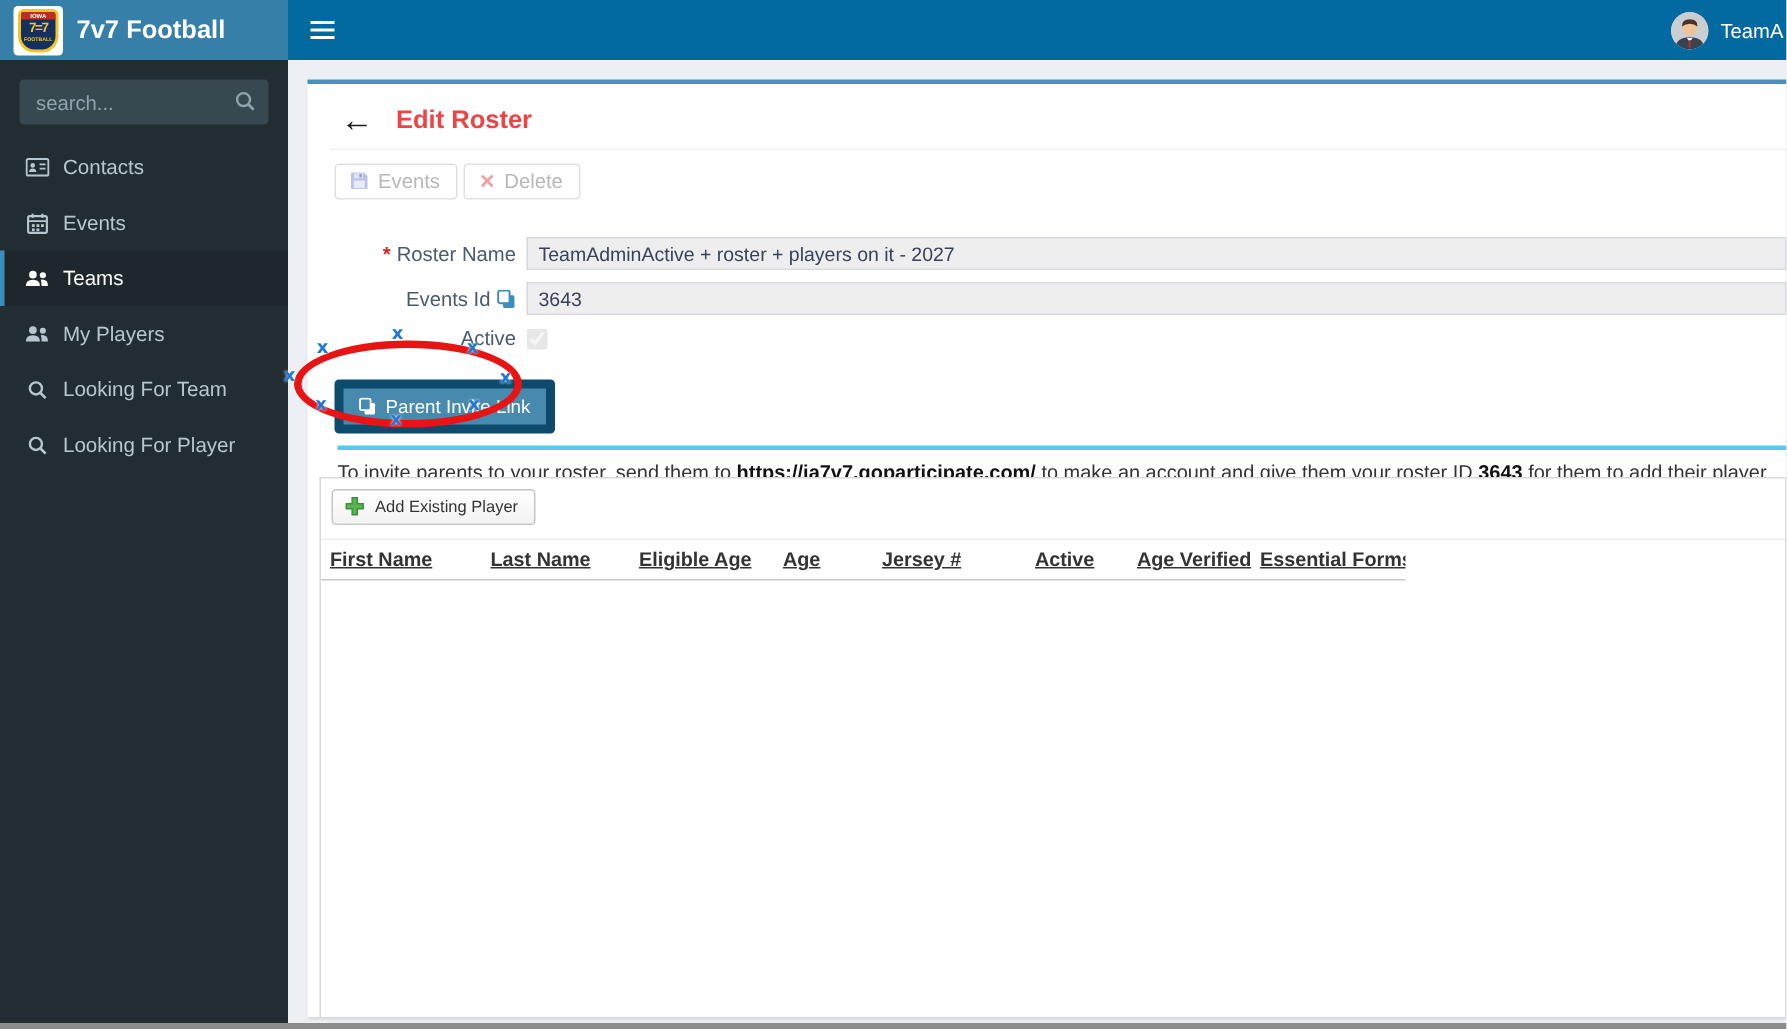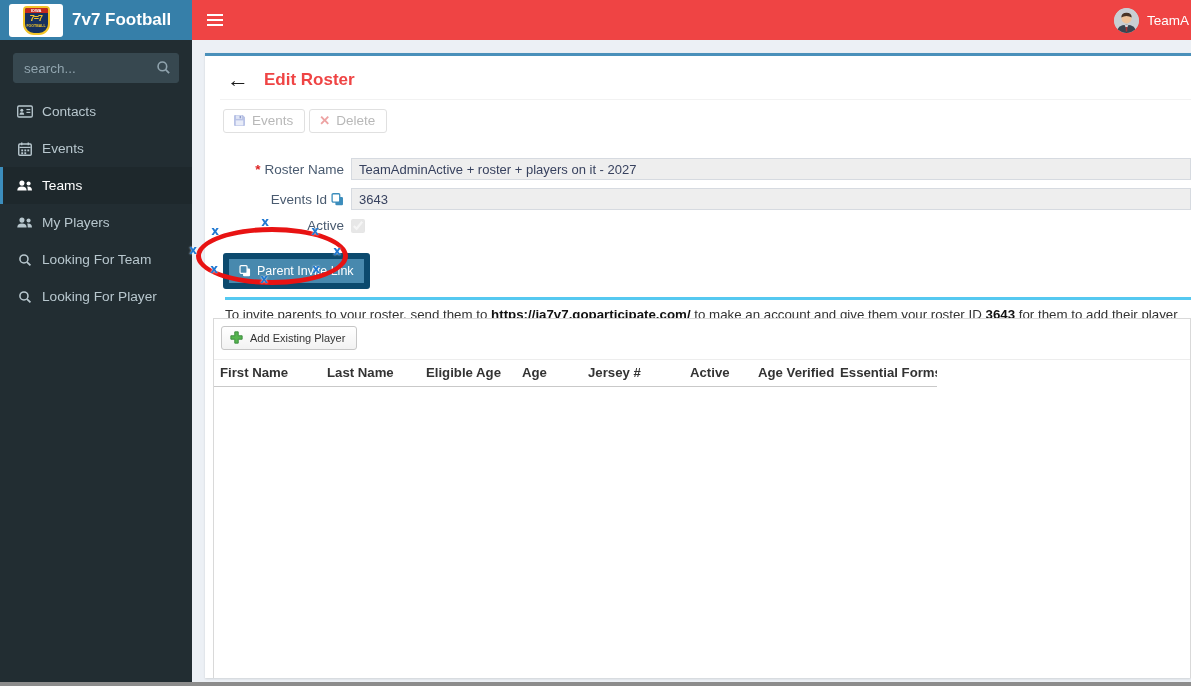--- a/index.html
+++ b/index.html
@@ -6,27 +6,27 @@
   * { box-sizing: border-box; margin: 0; padding: 0; }
   html,body { width:1191px; height:686px; }
   body {
     font-family: "Liberation Sans", "DejaVu Sans", sans-serif;
     font-size: 13.5px; color:#333; background:#ecf0f5;
     position:relative; overflow:hidden;
   }
   
   .topbar { position:absolute; top:0; left:0; width:100%; height:40px; display:flex; z-index:5; }
   .brand { width:192px; height:40px; background:#367fa9; display:flex; align-items:center; gap:9px; padding-left:9px; flex:0 0 192px; }
-  .logo-box { width:54px; height:33px; background:#fff; border-radius:3px; display:flex; align-items:center; justify-content:center; }
+  .logo-box { width:33px; height:33px; background:#fff; border-radius:3px; display:flex; align-items:center; justify-content:center; }
   .crest { width:27px; height:29px; background:#16305e; border:2px solid #f2c428; border-radius:4px 4px 11px 11px; display:flex; flex-direction:column; align-items:center; overflow:hidden; }
   .crest .crest-top { background:#c42a1e; color:#fff; font-size:4px; font-weight:bold; width:100%; text-align:center; line-height:5px; }
   .crest .crest-mid { color:#f2c428; font-size:9px; font-weight:bold; line-height:11px; letter-spacing:-1px; }
   .crest .crest-bot { color:#f2c428; font-size:3.5px; font-weight:bold; line-height:5px; }
   .brand-title { color:#fff; font-size:17px; font-weight:bold; }
-  .navbar { flex:1; background:#ef4444; display:flex; align-items:flex-end; justify-content:space-between; }
+  .navbar { flex:1; background:#0369a1; display:flex; align-items:flex-end; justify-content:space-between; }
   .hamburger { width:45px; height:40px; display:flex; flex-direction:column; align-items:center; justify-content:center; gap:3px; cursor:pointer; }
   .hamburger span { display:block; width:16px; height:2px; background:#fff; }
   .user { display:flex; align-items:center; gap:8px; color:#fff; font-size:13.5px; height:40px; padding-right:2px; white-space:nowrap; }
   .avatar { width:25px; height:25px; border-radius:50%; overflow:hidden; background:#c9ced3; flex:0 0 25px; }
   
   .sidebar { position:absolute; top:40px; left:0; bottom:4px; width:192px; background:#222d32; z-index:4; }
   .side-search { position:relative; margin:13px 13px 10px 13px; }
   .side-search input { width:100%; height:30px; background:#374850; border:1px solid #374850; border-radius:3px; color:#d7dde0; font-size:13.5px; padding:0 30px 0 10px; font-family:inherit; outline:none; }
   .side-search input::placeholder { color:#90a4ae; }
   .side-search .mag { position:absolute; right:8px; top:7px; color:#90a4ae; }
@@ -54,21 +54,21 @@
   
   .invite-btn { margin:12px 0 0 3px; display:inline-flex; align-items:center; gap:6px; background:#4889ae; border:6px solid #0c4a6e; color:#ffffff; font-size:12.5px; padding:5px 10px; border-radius:3px; cursor:pointer; position:relative; z-index:2; }
   .hr-cyan { border:0; border-top:3px solid #55c9f1; margin:8px 0 7px 5px; }
   .invite-text { margin-left:5px; font-size:13.3px; color:#333; }
   .invite-text b { color:#111; }
   
   .grid { position:absolute; left:8px; right:0; top:262px; bottom:0; background:#fff; border:1px solid #d9d9d9; border-bottom:none; }
   .grid-toolbar { padding:7px 7px 9px 7px; border-bottom:1px solid #ededed; }
   .add-btn { display:inline-flex; align-items:center; gap:7px; padding:4px 11px 5px 8px; background:linear-gradient(#ffffff,#f2f2f2); border:1px solid #c6c6c6; border-radius:3px; font-size:11px; color:#333; cursor:pointer; }
   .grid-header { display:inline-flex; border-bottom:1px solid #c9c9c9; margin-top:1px; }
-  .gh { font-weight:bold; font-size:13.2px; color:#333; padding:4px 6px 6px 6px; white-space:nowrap; overflow:hidden; }
+  .gh { font-weight:bold; font-size:13.2px; color:#333; padding:4px 6px 6px 6px; white-space:nowrap; overflow:hidden;text-decoration:underline; }
   
   .anno-ellipse { position:absolute; left:-9px; top:171px; width:152px; height:58px; border:5px solid #e81313; border-radius:50%; pointer-events:none; z-index:3; }
   .handle { position:absolute; transform:translate(-50%,-50%); color:#1f78d1; font-weight:bold; font-size:12px; z-index:4; text-shadow:0 0 2px #fff; pointer-events:none; font-family:"DejaVu Sans", sans-serif; }
   .bottom-line { position:absolute; left:0; right:0; bottom:0; height:4px; background:#8c8c8c; z-index:9; }
   svg { display:block; }
 </style>
 </head>
 <body>
 
 <div class="topbar">

